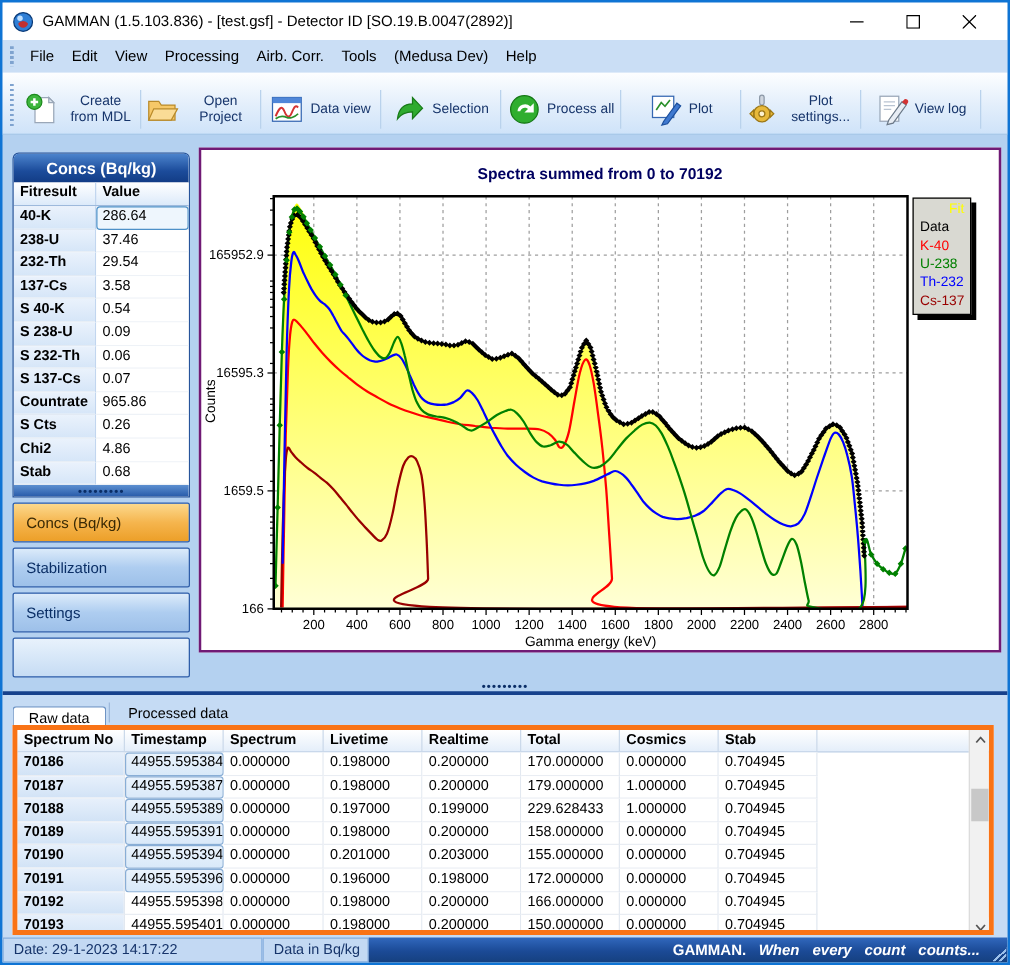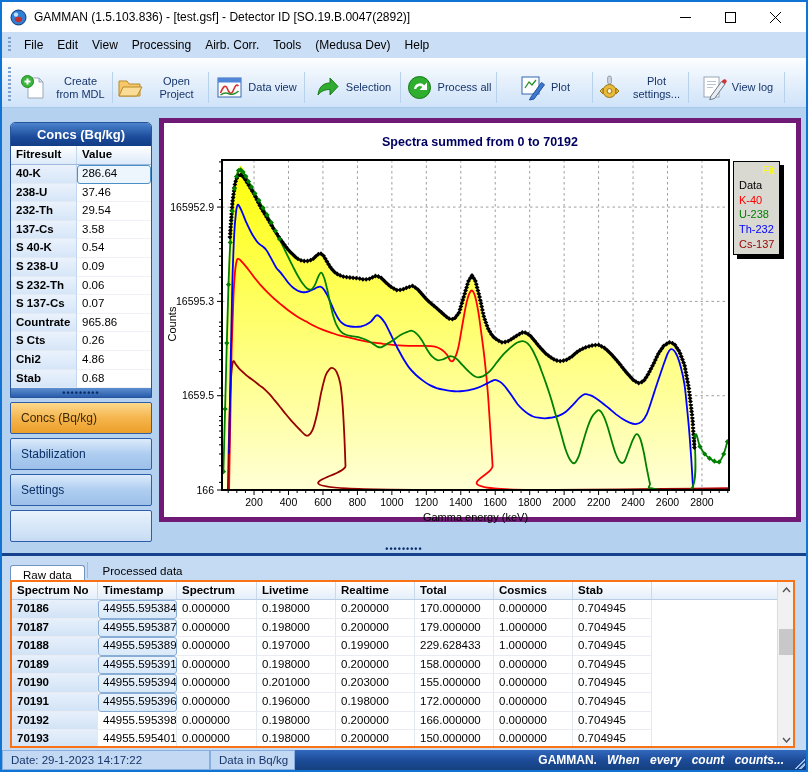--- a/index.html
+++ b/index.html
@@ -31,35 +31,35 @@
   .fitrow{display:flex;height:18.6px;font-size:11.5px;}
   .fitrow .lc{width:66px;background:linear-gradient(to bottom,#eaf2fc,#d6e6f8);border-right:1px solid #c2d6ef;border-bottom:1px solid #e2eaf4;font-weight:bold;padding:2px 5px;white-space:nowrap;}
   .fitrow .vc{flex:1;background:#fff;border-bottom:1px solid #eef2f7;padding:2px 5px;}
   .fitrow .vc.focused{border:1px solid #4d90c8;border-radius:3px;background:#eef6fd;padding:1px 4px;}
   .vsplit{height:9px;background:linear-gradient(to bottom,#5c8fd0,#2a5dab);display:flex;align-items:center;justify-content:center;}
   .dots{color:#0a2d66;font-size:9px;letter-spacing:1px;line-height:4px;font-weight:bold;}
   .navbtn{display:block;width:100%;height:32px;margin-top:4px;border:1px solid #2f5ea9;border-radius:2px;font-size:12px;color:#0b2f66;text-align:left;padding:0 10px;background:linear-gradient(to bottom,#dcebfa,#aecdf0 50%,#9dc0e9);cursor:default;font-family:"Liberation Sans",sans-serif;}
   .navbtn.active{background:linear-gradient(to bottom,#fcd98d,#f5b54e 50%,#ec9f28);color:#3a2a05;}
   .navempty{height:32px;margin-top:4px;border:1px solid #2f5ea9;border-radius:2px;background:linear-gradient(to bottom,#e8f2fc,#c6dcf4);}
   
-  .chartpanel{position:absolute;left:157px;top:116px;width:642px;height:404px;background:#fff;border:5px solid #701a75;}
+  .chartpanel{position:absolute;left:157px;top:116px;width:642px;height:404px;background:#fff;border:2px solid #701a75;}
   .charttitle{position:absolute;left:0;top:12px;width:100%;text-align:center;font-size:12.5px;font-weight:bold;color:#000060;}
   #chart-svg{position:absolute;left:0;top:0;}
   .ylab{position:absolute;left:-62px;top:195px;width:140px;text-align:center;font-size:11px;color:#000;transform:rotate(-90deg);}
   .xlab{position:absolute;left:58px;width:507px;top:388px;text-align:center;font-size:11px;color:#000;}
   .legend{position:absolute;left:569px;top:38px;min-width:44px;background:#d9d9d2;border:1px solid #000;box-shadow:4px 4px 0 #000;padding:1px 5px 2px 5px;font-size:11px;line-height:14.8px;}
   
   .hsplit{position:absolute;left:0;top:542px;right:0;height:9px;display:flex;align-items:center;justify-content:center;}
   .darkbar{position:absolute;left:0;top:551px;right:0;height:3px;background:#16418c;}
   .bottompanel{position:absolute;left:0;top:554px;right:0;height:196px;background:#c5dbf4;}
   .tabs{position:absolute;left:8px;top:3px;display:flex;align-items:flex-end;height:21px;}
   .tab{font-size:11.5px;color:#000;padding:3px 12px;border:1px solid transparent;border-bottom:0;background:transparent;cursor:default;font-family:"Liberation Sans",sans-serif;}
   .tab.active{background:#fff;border-color:#6f94c4;border-radius:3px 3px 0 0;position:relative;top:4px;}
   .tabsep{width:1px;height:16px;background:#9db9dc;margin:0 2px 2px 2px;}
-  .datatable{position:absolute;left:8px;top:24px;width:785px;height:168px;background:#fff;border:2px solid #f97316;overflow:hidden;}
+  .datatable{position:absolute;left:8px;top:24px;width:785px;height:168px;background:#fff;border:4px solid #f97316;overflow:hidden;}
   .thead{display:flex;height:18px;background:linear-gradient(to bottom,#ffffff,#e4eefa);border-bottom:1px solid #b9cde5;font-weight:bold;font-size:11.5px;}
   .thead .hcell{padding:2px 5px;border-right:1px solid #cbd9ea;white-space:nowrap;overflow:hidden;}
   .drow{display:flex;height:18.6px;font-size:11.5px;}
   .dcell{padding:2px 5px;border-right:1px solid #e2e8f0;border-bottom:1px solid #e9edf3;white-space:nowrap;overflow:hidden;background:#fff;}
   .dcell.spec{background:linear-gradient(to bottom,#e7f0fb,#d2e3f6);font-weight:bold;}
   .dcell.tsbtn{background:linear-gradient(to bottom,#eaf3fc,#d9e9f9);border:1px solid #89aed6;border-radius:3px;padding:1px 4px;}
   .c0{width:86px;}.c1{width:79px;}.c2{width:80px;}.c3{width:79px;}.c4{width:79px;}.c5{width:79px;}.c6{width:79px;}.c7{width:79px;}
   .scrollbar{position:absolute;right:0;top:0;width:16px;height:166px;background:#f1f1f1;border-left:1px solid #dcdcdc;}
   .sb-arrow{position:absolute;left:0;width:16px;height:16px;display:flex;align-items:center;justify-content:center;color:#555;font-size:9px;background:#f1f1f1;}
   .sb-up{top:0;}.sb-down{bottom:0;}

